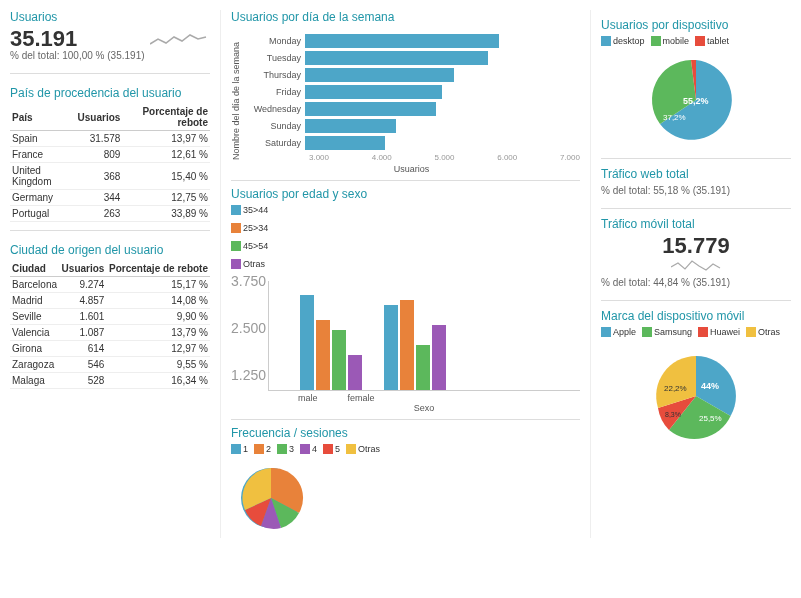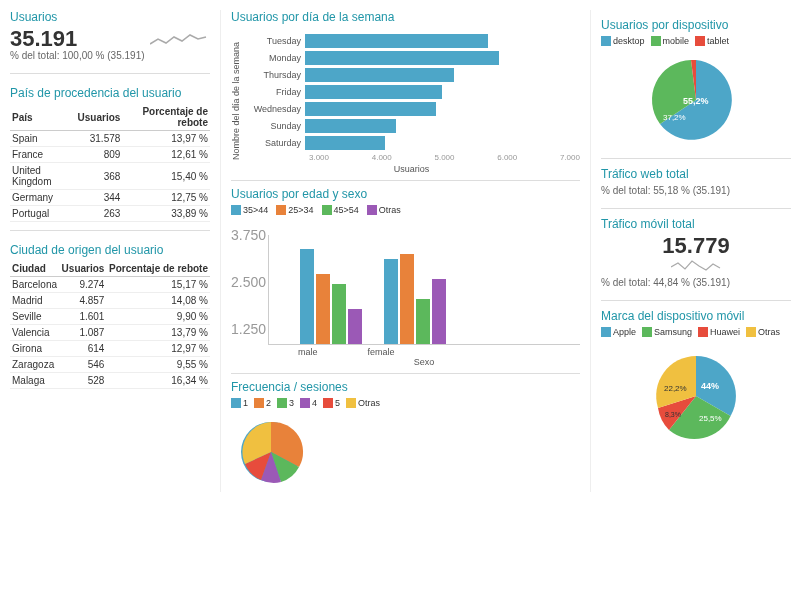--- a/index.html
+++ b/index.html
@@ -148,37 +148,38 @@
     }
     .bar-v {
       width: 14px;
       margin: 0 1px;
     }
     .chart-legend {
       display: flex;
       gap: 8px;
       flex-wrap: wrap;
       font-size: 9px;
-      margin-bottom: 12px;
+      margin-bottom: 4px;
+      flex-direction: column;
     }
     .legend-item {
       display: flex;
       align-items: center;
       gap: 2px;
     }
     .legend-dot {
       width: 10px;
       height: 10px;
       display: inline-block;
     }
     .grouped-labels {
       display: flex;
       font-size: 9px;
       padding-left: 30px;
-      gap: 50px;
+      gap: 30px;
       color: #555;
       margin-top: 2px;
     }
 
     
     .pie-section {
       margin-top: 8px;
     }
     .pie-legend {
       display: flex;
@@ -333,26 +334,26 @@
 
   <div class="mid-col">
 
     <div>
       <div class="section-title">Usuarios por día de la semana</div>
       <div style="display:flex; margin-top:4px;">
         <div class="y-axis-label">Nombre del día de la semana</div>
         <div style="flex:1;">
           <div class="bar-chart-h" id="semana-bars">
               <div class="bar-row">
+                <div class="bar-label">Monday</div>
+                <div class="bar-bg" style="width: 194px;"></div>
+              </div>
+              <div class="bar-row">
                 <div class="bar-label">Tuesday</div>
                 <div class="bar-bg" style="width: 183px;"></div>
-              </div>
-              <div class="bar-row">
-                <div class="bar-label">Monday</div>
-                <div class="bar-bg" style="width: 194px;"></div>
               </div>
               <div class="bar-row">
                 <div class="bar-label">Thursday</div>
                 <div class="bar-bg" style="width: 149px;"></div>
               </div>
               <div class="bar-row">
                 <div class="bar-label">Friday</div>
                 <div class="bar-bg" style="width: 137px;"></div>
               </div>
               <div class="bar-row">

